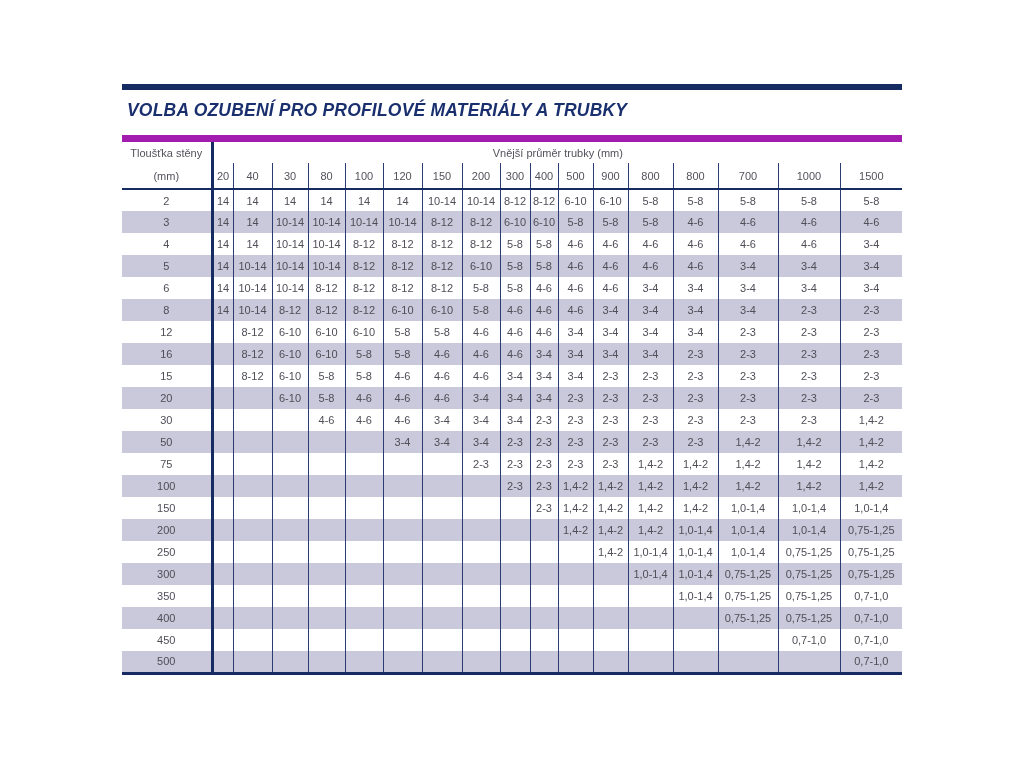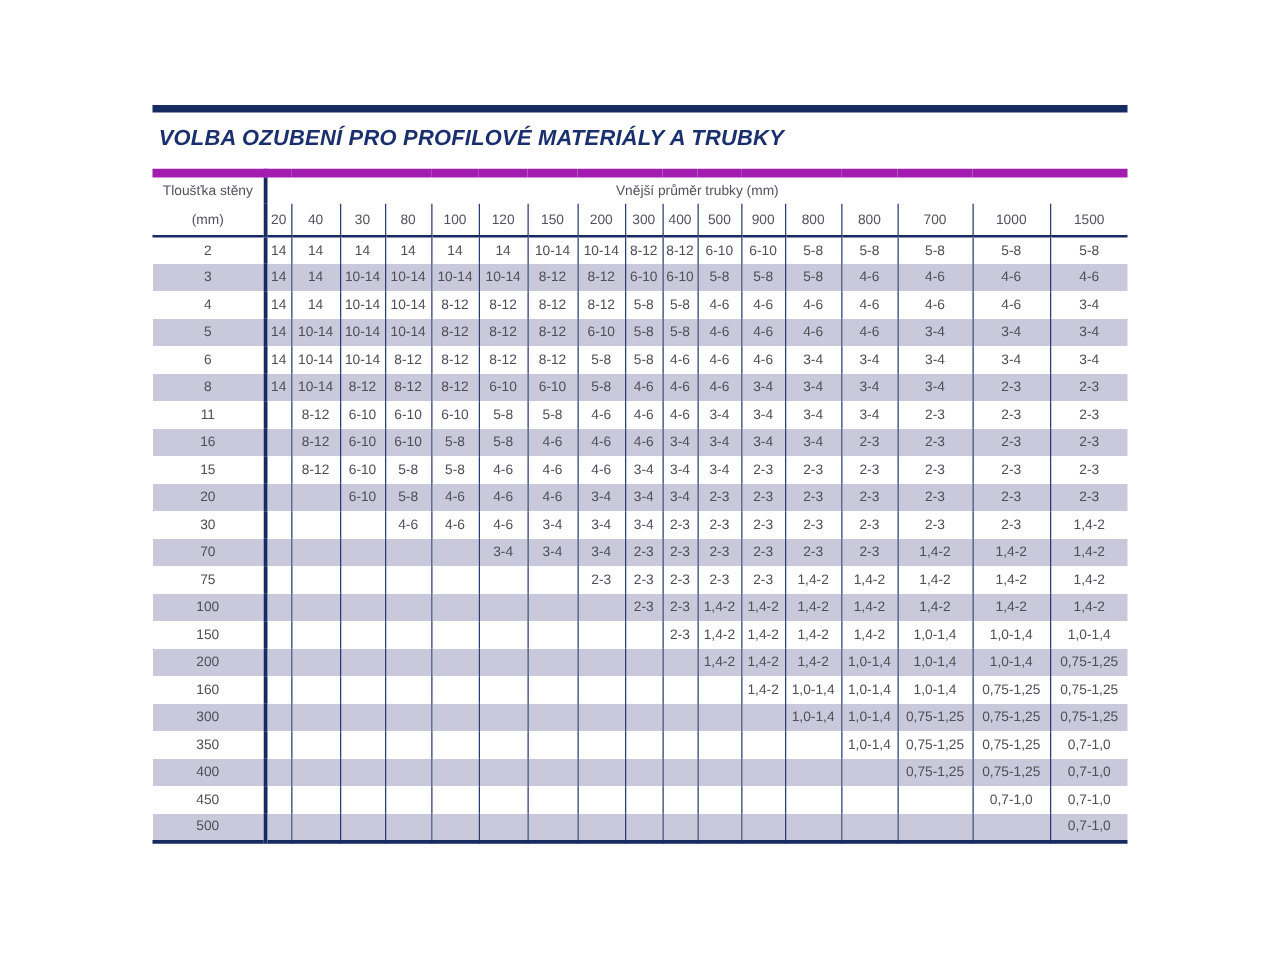--- a/index.html
+++ b/index.html
@@ -248,21 +248,21 @@
           <td class="data-cell">4-6</td>
           <td class="data-cell">4-6</td>
           <td class="data-cell">3-4</td>
           <td class="data-cell">3-4</td>
           <td class="data-cell">3-4</td>
           <td class="data-cell">3-4</td>
           <td class="data-cell">2-3</td>
           <td class="data-cell">2-3</td>
         </tr>
         <tr>
-          <td class="row-label">11</td>
+          <td class="row-label">12</td>
           <td class="data-cell"></td>
           <td class="data-cell">8-12</td>
           <td class="data-cell">6-10</td>
           <td class="data-cell">6-10</td>
           <td class="data-cell">6-10</td>
           <td class="data-cell">5-8</td>
           <td class="data-cell">5-8</td>
           <td class="data-cell">4-6</td>
           <td class="data-cell">4-6</td>
           <td class="data-cell">4-6</td>
@@ -348,21 +348,21 @@
           <td class="data-cell">2-3</td>
           <td class="data-cell">2-3</td>
           <td class="data-cell">2-3</td>
           <td class="data-cell">2-3</td>
           <td class="data-cell">2-3</td>
           <td class="data-cell">2-3</td>
           <td class="data-cell">2-3</td>
           <td class="data-cell">1,4-2</td>
         </tr>
         <tr>
-          <td class="row-label">70</td>
+          <td class="row-label">50</td>
           <td class="data-cell"></td>
           <td class="data-cell"></td>
           <td class="data-cell"></td>
           <td class="data-cell"></td>
           <td class="data-cell"></td>
           <td class="data-cell">3-4</td>
           <td class="data-cell">3-4</td>
           <td class="data-cell">3-4</td>
           <td class="data-cell">2-3</td>
           <td class="data-cell">2-3</td>
@@ -448,21 +448,21 @@
           <td class="data-cell"></td>
           <td class="data-cell">1,4-2</td>
           <td class="data-cell">1,4-2</td>
           <td class="data-cell">1,4-2</td>
           <td class="data-cell">1,0-1,4</td>
           <td class="data-cell">1,0-1,4</td>
           <td class="data-cell">1,0-1,4</td>
           <td class="data-cell">0,75-1,25</td>
         </tr>
         <tr>
-          <td class="row-label">160</td>
+          <td class="row-label">250</td>
           <td class="data-cell"></td>
           <td class="data-cell"></td>
           <td class="data-cell"></td>
           <td class="data-cell"></td>
           <td class="data-cell"></td>
           <td class="data-cell"></td>
           <td class="data-cell"></td>
           <td class="data-cell"></td>
           <td class="data-cell"></td>
           <td class="data-cell"></td>

